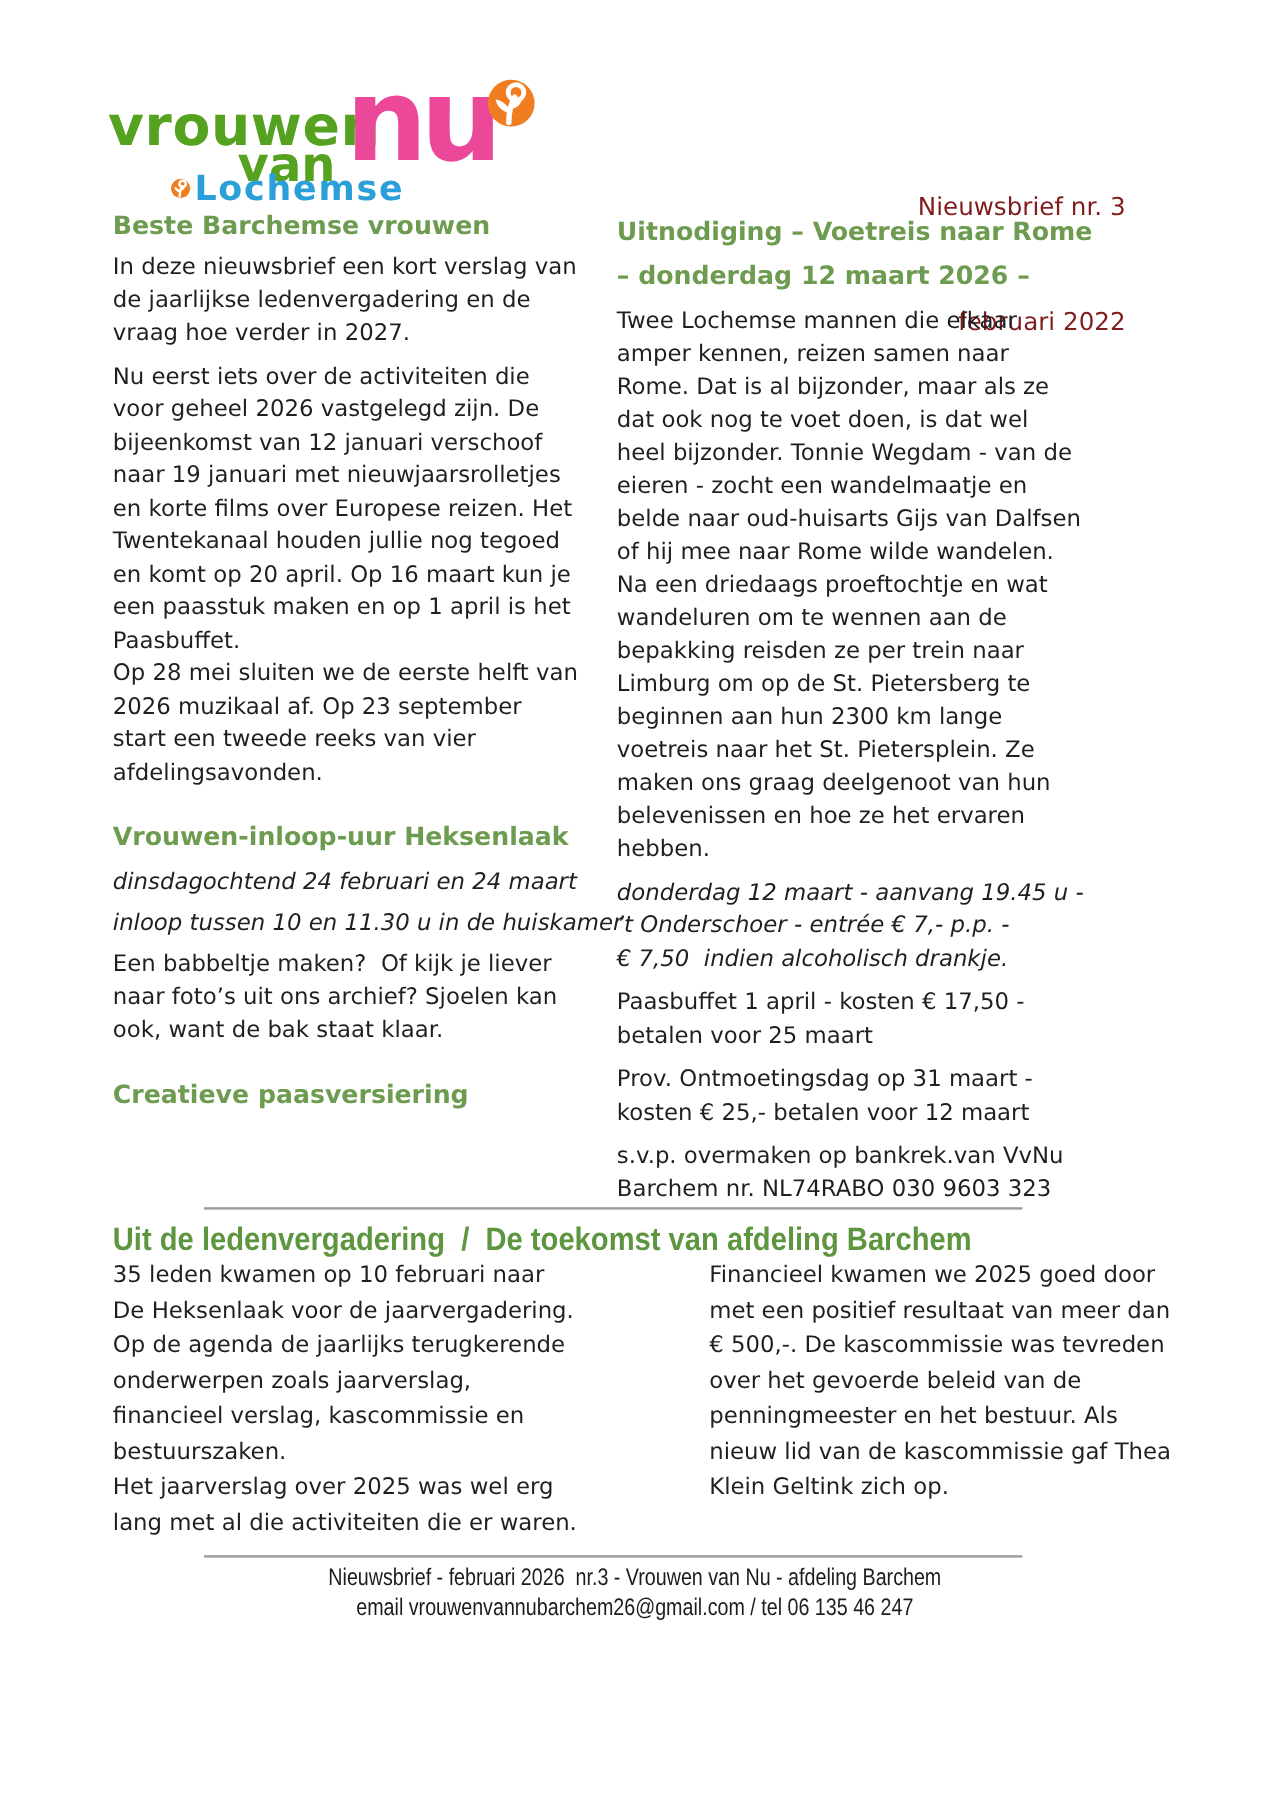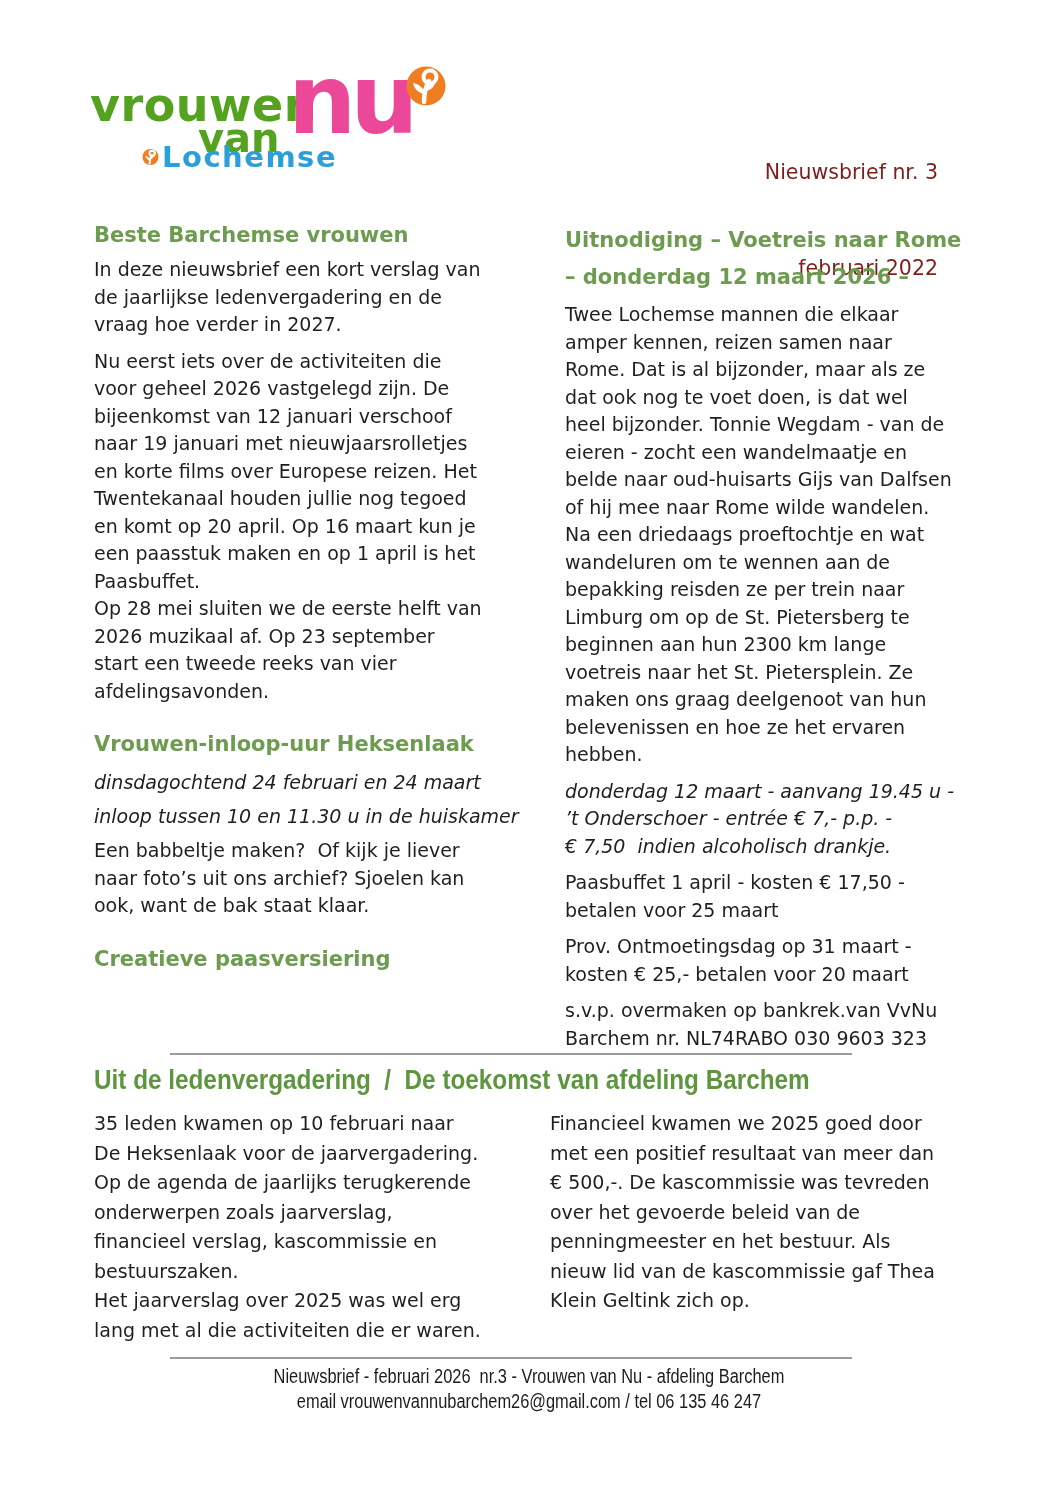--- a/index.html
+++ b/index.html
@@ -15,40 +15,40 @@
   .header { display:flex; justify-content:space-between; padding:62px 120px 0 90px; height:113px; }
   .logo { position:relative; width:380px; height:115px; }
   .lg-vrouwen { position:absolute; left:0; top:20px; font-size:46px; font-weight:bold; color:#54a21f; letter-spacing:0.5px; line-height:1; }
   .lg-van { position:absolute; left:108px; top:56px; font-size:40px; font-weight:bold; color:#54a21f; line-height:1; }
   .lg-nu { position:absolute; left:198px; top:-14px; font-size:96px; font-weight:bold; color:#ec4899; letter-spacing:-6px; line-height:1.1; }
   .lg-flower { position:absolute; left:316px; top:2px; }
   .lg-flower-small { position:absolute; left:52px; top:86px; }
   .lg-barchem { position:absolute; left:72px; top:78px; font-size:29px; font-weight:bold; color:#2b9fd9; letter-spacing:1.5px; line-height:34px; }
   .header-right { text-align:right; color:#7f1d1d; font-size:20.5px; line-height:32px; margin-top:30px; white-space:pre; }
   
-  .main-columns { display:flex; gap:51px; padding:0 73px 0 94px; margin-top:47px; height:831px; }
+  .main-columns { display:flex; padding:0 73px 0 94px; height:831px; }
   .main-columns .col { width:420px; flex:none; }
   h2.sec { font-family:"DejaVu Sans", sans-serif; font-size:21px; font-weight:bold; color:#6d9b4f; margin:26px 0 8px 0; line-height:26px; white-space:pre; }
   h2.sec:first-child { margin-top:0; }
   h2.sec.h-tall { line-height:37px; margin-bottom:5px; }
   p.body { font-size:19px; line-height:27.5px; margin:0 0 9px 0; white-space:pre; }
   p.body.italic { font-style:italic; }
   p.body.lh-wide { line-height:34px; margin-bottom:4px; }
   h2.sec.mt-sm { margin-top:15px; }
   
   .divider { height:0; border-top:2px solid #9b9b9b; margin-left:170px; margin-right:206px; }
   .divider.top-div { margin-top:0; }
   .bottom-heading {
     margin:10px 0 0 94px;
     font-family:"Liberation Sans", sans-serif;
     font-size:27px; font-weight:bold; color:#5e9640;
     display:inline-block; transform:scaleX(0.9); transform-origin:0 50%;
     white-space:pre; line-height:30px;
   }
-  .bottom-columns { display:flex; gap:36px; padding:0 73px 0 94px; margin-top:14px; height:238px; }
+  .bottom-columns { display:flex; gap:77px; padding:0 73px 0 94px; height:238px; }
   .bottom-columns .col { width:420px; flex:none; }
   .bottom-columns p.body { line-height:29.5px; }
   
   .footer-divider { margin-top:10px; }
   .footer { text-align:center; margin-top:5px; }
   .footer-line {
     font-family:"Liberation Sans", sans-serif;
     font-size:20px; line-height:25px; color:#1c1c1c;
     transform:scaleX(0.82); transform-origin:50% 50%;
     white-space:pre;
@@ -137,21 +137,21 @@
 maken ons graag deelgenoot van hun
 belevenissen en hoe ze het ervaren
 hebben.</p>
       <p class="body italic">donderdag 12 maart - aanvang 19.45 u -
 ’t Onderschoer - entrée € 7,- p.p. -
 € 7,50  indien alcoholisch drankje.</p>
 
       <p class="body">Paasbuffet 1 april - kosten € 17,50 -
 betalen voor 25 maart</p>
       <p class="body">Prov. Ontmoetingsdag op 31 maart -
-kosten € 25,- betalen voor 20 maart</p>
+kosten € 25,- betalen voor 12 maart</p>
       <p class="body">s.v.p. overmaken op bankrek.van VvNu
 Barchem nr. NL74RABO 030 9603 323</p>
     </div>
 
   </div>
 
   <div class="divider top-div"></div>
   <div>
     <h2 class="bottom-heading">Uit de ledenvergadering  /  De toekomst van afdeling Barchem</h2>
   </div>

